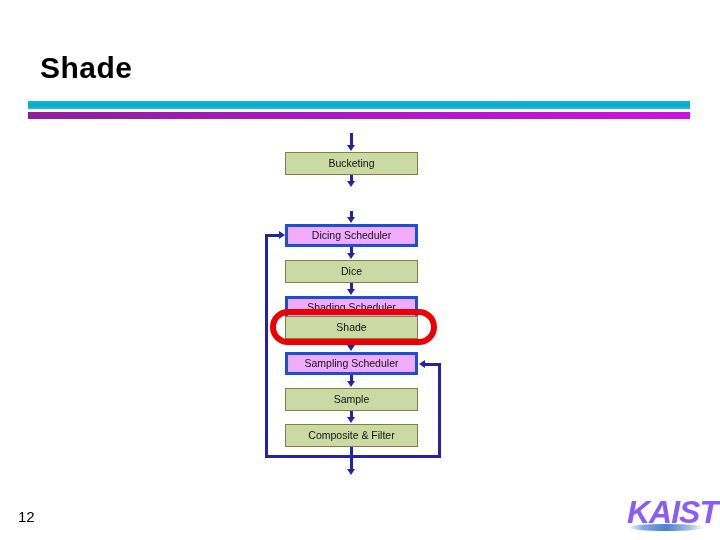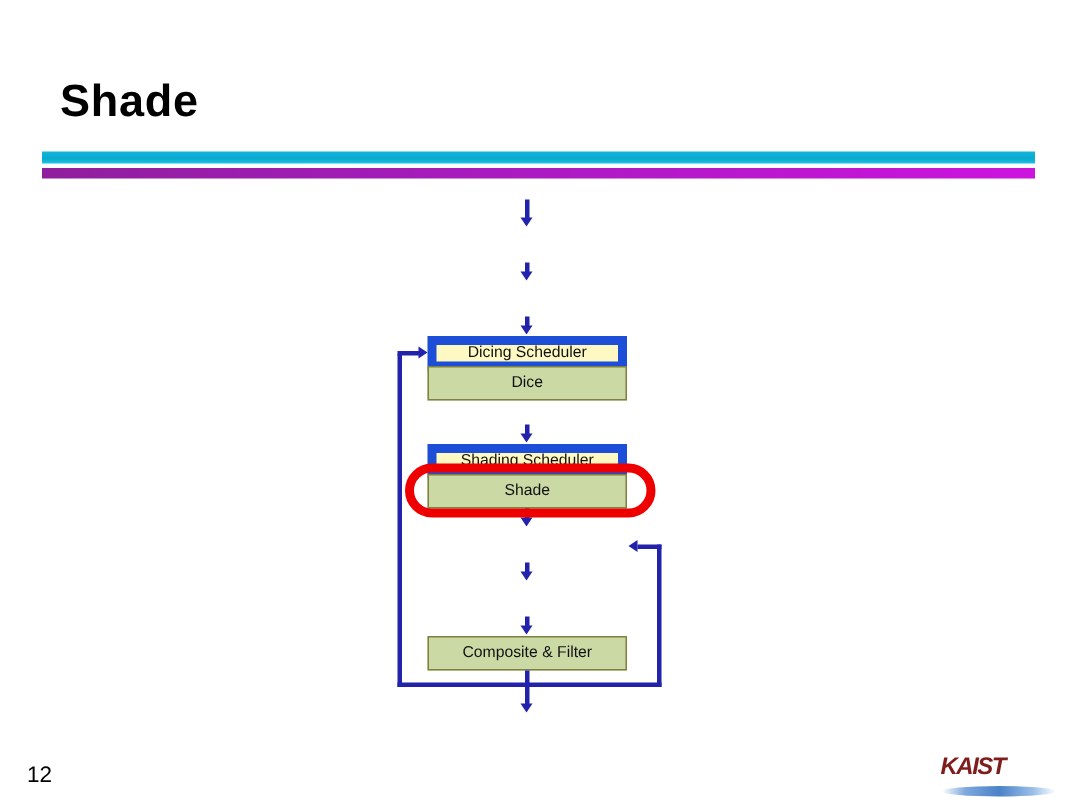--- a/index.html
+++ b/index.html
@@ -64,22 +64,22 @@
     background: #cbd9a5;
     display: flex;
     align-items: center;
     justify-content: center;
     font-size: 10.5px;
     color: #111111;
     line-height: 1;
     white-space: nowrap;
   }
   .node.sched {
-    border: 6px solid #1d4ed8;
-    background: #fef9c3;
+    border: 3px solid #1d4ed8;
+    background: #f0abfc;
   }
 
   
   .vline {
     position: absolute;
     width: 3px;
     background: #2222aa;
   }
   .hline {
     position: absolute;
@@ -139,25 +139,25 @@
     position: absolute;
     left: 627px;
     top: 499px;
     width: 80px;
     height: 34px;
   }
   #kaist-wordmark {
     position: absolute;
     left: 0;
     top: 0;
-    font-size: 16px;
+    font-size: 32px;
     font-weight: bold;
     font-style: italic;
     letter-spacing: -1px;
-    color: #7f1d1d;
+    color: #8b5cf6;
     line-height: 26px;
   }
   #kaist-swoosh {
     position: absolute;
     left: 1px;
     top: 25px;
     width: 76px;
     height: 7px;
     border-radius: 50%;
     background: linear-gradient(to right, #ffffff 0%, #7fa9de 20%, #4b82c8 50%, #9bbfe8 80%, #ffffff 100%);
@@ -169,52 +169,61 @@
 <div id="slide-title">Shade</div>
 
 <div class="rule" id="rule-cyan"></div>
 <div class="rule" id="rule-magenta"></div>
 
 <div id="flowchart">
 
   <div class="vline" style="left:350px; top:133px;  height:13px;"></div>
   <div class="arrow-down" style="left:347px; top:145px;"></div>
 
+  <div class="node" style="top:152px;">
+    <span>Bucketing</span>
+  </div>
   <div class="vline" style="left:350px; top:175px; height:8px;"></div>
   <div class="arrow-down" style="left:347px; top:181px;"></div>
 
   <div class="vline" style="left:350px; top:211px; height:8px;"></div>
   <div class="arrow-down" style="left:347px; top:217px;"></div>
 
   <div class="node sched" style="top:224px;">
     <span>Dicing Scheduler</span>
   </div>
   <div class="vline" style="left:350px; top:247px; height:8px;"></div>
   <div class="arrow-down" style="left:347px; top:253px;"></div>
 
-  <div class="node" style="top:244px;">
+  <div class="node" style="top:260px;">
     <span>Dice</span>
   </div>
   <div class="vline" style="left:350px; top:283px; height:8px;"></div>
   <div class="arrow-down" style="left:347px; top:289px;"></div>
 
   <div class="node sched" style="top:296px;text-decoration:underline;">
     <span>Shading Scheduler</span>
   </div>
   <div class="vline" style="left:350px; top:319px; height:4px;"></div>
 
   <div class="node" style="top:316px;">
     <span>Shade</span>
   </div>
   <div class="vline" style="left:350px; top:339px; height:8px;"></div>
   <div class="arrow-down" style="left:347px; top:345px;"></div>
 
+  <div class="node sched" style="top:352px;">
+    <span>Sampling Scheduler</span>
+  </div>
   <div class="vline" style="left:350px; top:375px; height:8px;"></div>
   <div class="arrow-down" style="left:347px; top:381px;"></div>
 
+  <div class="node" style="top:388px;">
+    <span>Sample</span>
+  </div>
   <div class="vline" style="left:350px; top:411px; height:8px;"></div>
   <div class="arrow-down" style="left:347px; top:417px;"></div>
 
   <div class="node" style="top:424px;">
     <span>Composite &amp; Filter</span>
   </div>
 
   <div class="vline" style="left:350px; top:447px; height:24px;"></div>
   <div class="arrow-down" style="left:347px; top:469px;"></div>
 

